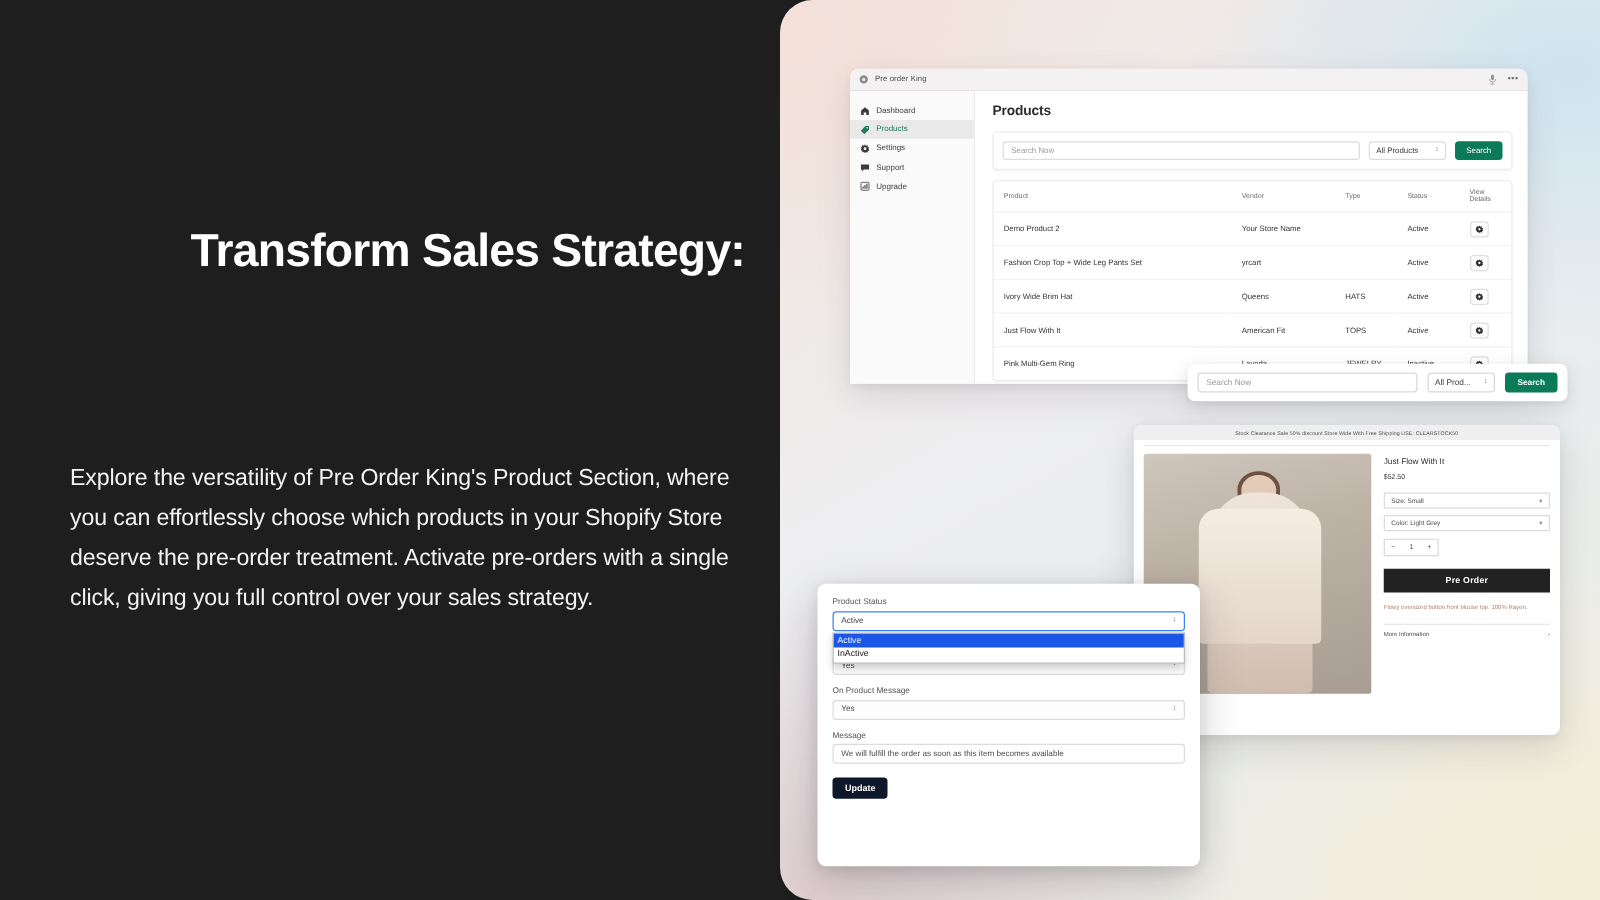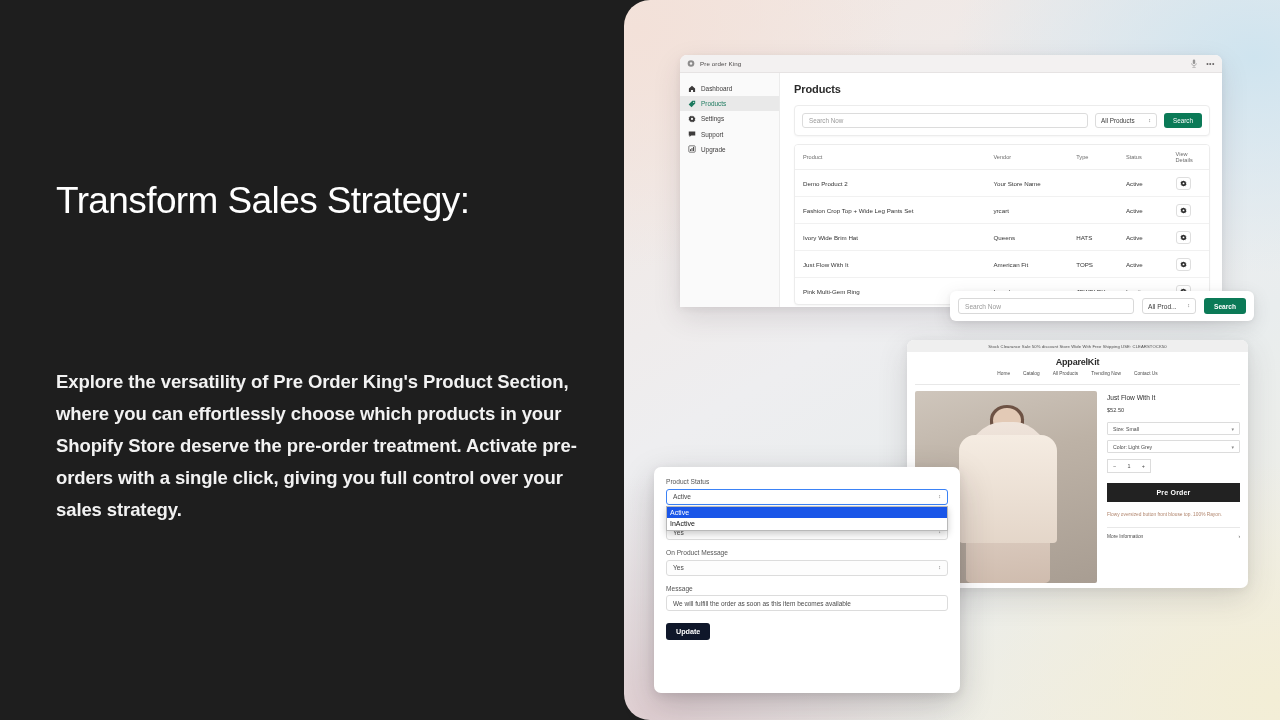--- a/index.html
+++ b/index.html
@@ -16,41 +16,42 @@
     left: 0; top: 0;
     width: 640px; height: 720px;
     background: #1e1e1e;
     padding: 0 56px;
   }
   .headline {
     position: absolute;
     left: 56px; top: 180px;
     width: 540px;
     font-size: 37px;
-    font-weight: 400;
+    font-weight: 700;
     letter-spacing: -0.6px;
     color: #ffffff;
     line-height: 1.15;
+    text-align: right;
   }
   .subhead {
     position: absolute;
     left: 56px; top: 273px;
     width: 520px;
     font-size: 18.5px;
     font-weight: 700;
     color: #ffffff;
     line-height: 1.67;
     letter-spacing: -0.1px;
   }
   .bodytext {
     position: absolute;
     left: 56px; top: 366px;
     width: 528px;
     font-size: 18.5px;
-    font-weight: 700;
+    font-weight: 400;
     color: #f2f2f2;
     line-height: 1.73;
     letter-spacing: -0.1px;
   }
 
   
   .stage {
     position: absolute;
     left: 624px; top: 0;
     width: 656px; height: 720px;
@@ -538,30 +539,20 @@
     <div class="fs-input">Search Now</div>
     <div class="fs-select">
       <span>All Prod...</span>
       <span class="updown">↕</span>
     </div>
     <div class="fs-btn">Search</div>
   </div>
 
   <div class="store-win">
     <div class="st-announce">Stock Clearance Sale 50% discount Store Wide With Free Shipping USE: CLEARSTOCK50</div>
-    <div class="st-header">
-      <div class="st-logo">ApparelKit</div>
-      <div class="st-nav" id="stnav">
-          <span>Home</span>
-          <span>Catalog</span>
-          <span>All Products</span>
-          <span>Trending Now</span>
-          <span>Contact Us</span>
-        </div>
-    </div>
     <div class="st-divider"></div>
 
     <div class="st-content">
       <div class="st-photo">
         <div class="ph-hair"></div>
         <div class="ph-head"></div>
         <div class="ph-figure"></div>
         <div class="ph-inner"></div>
         <div class="ph-coat"></div>
       </div>

